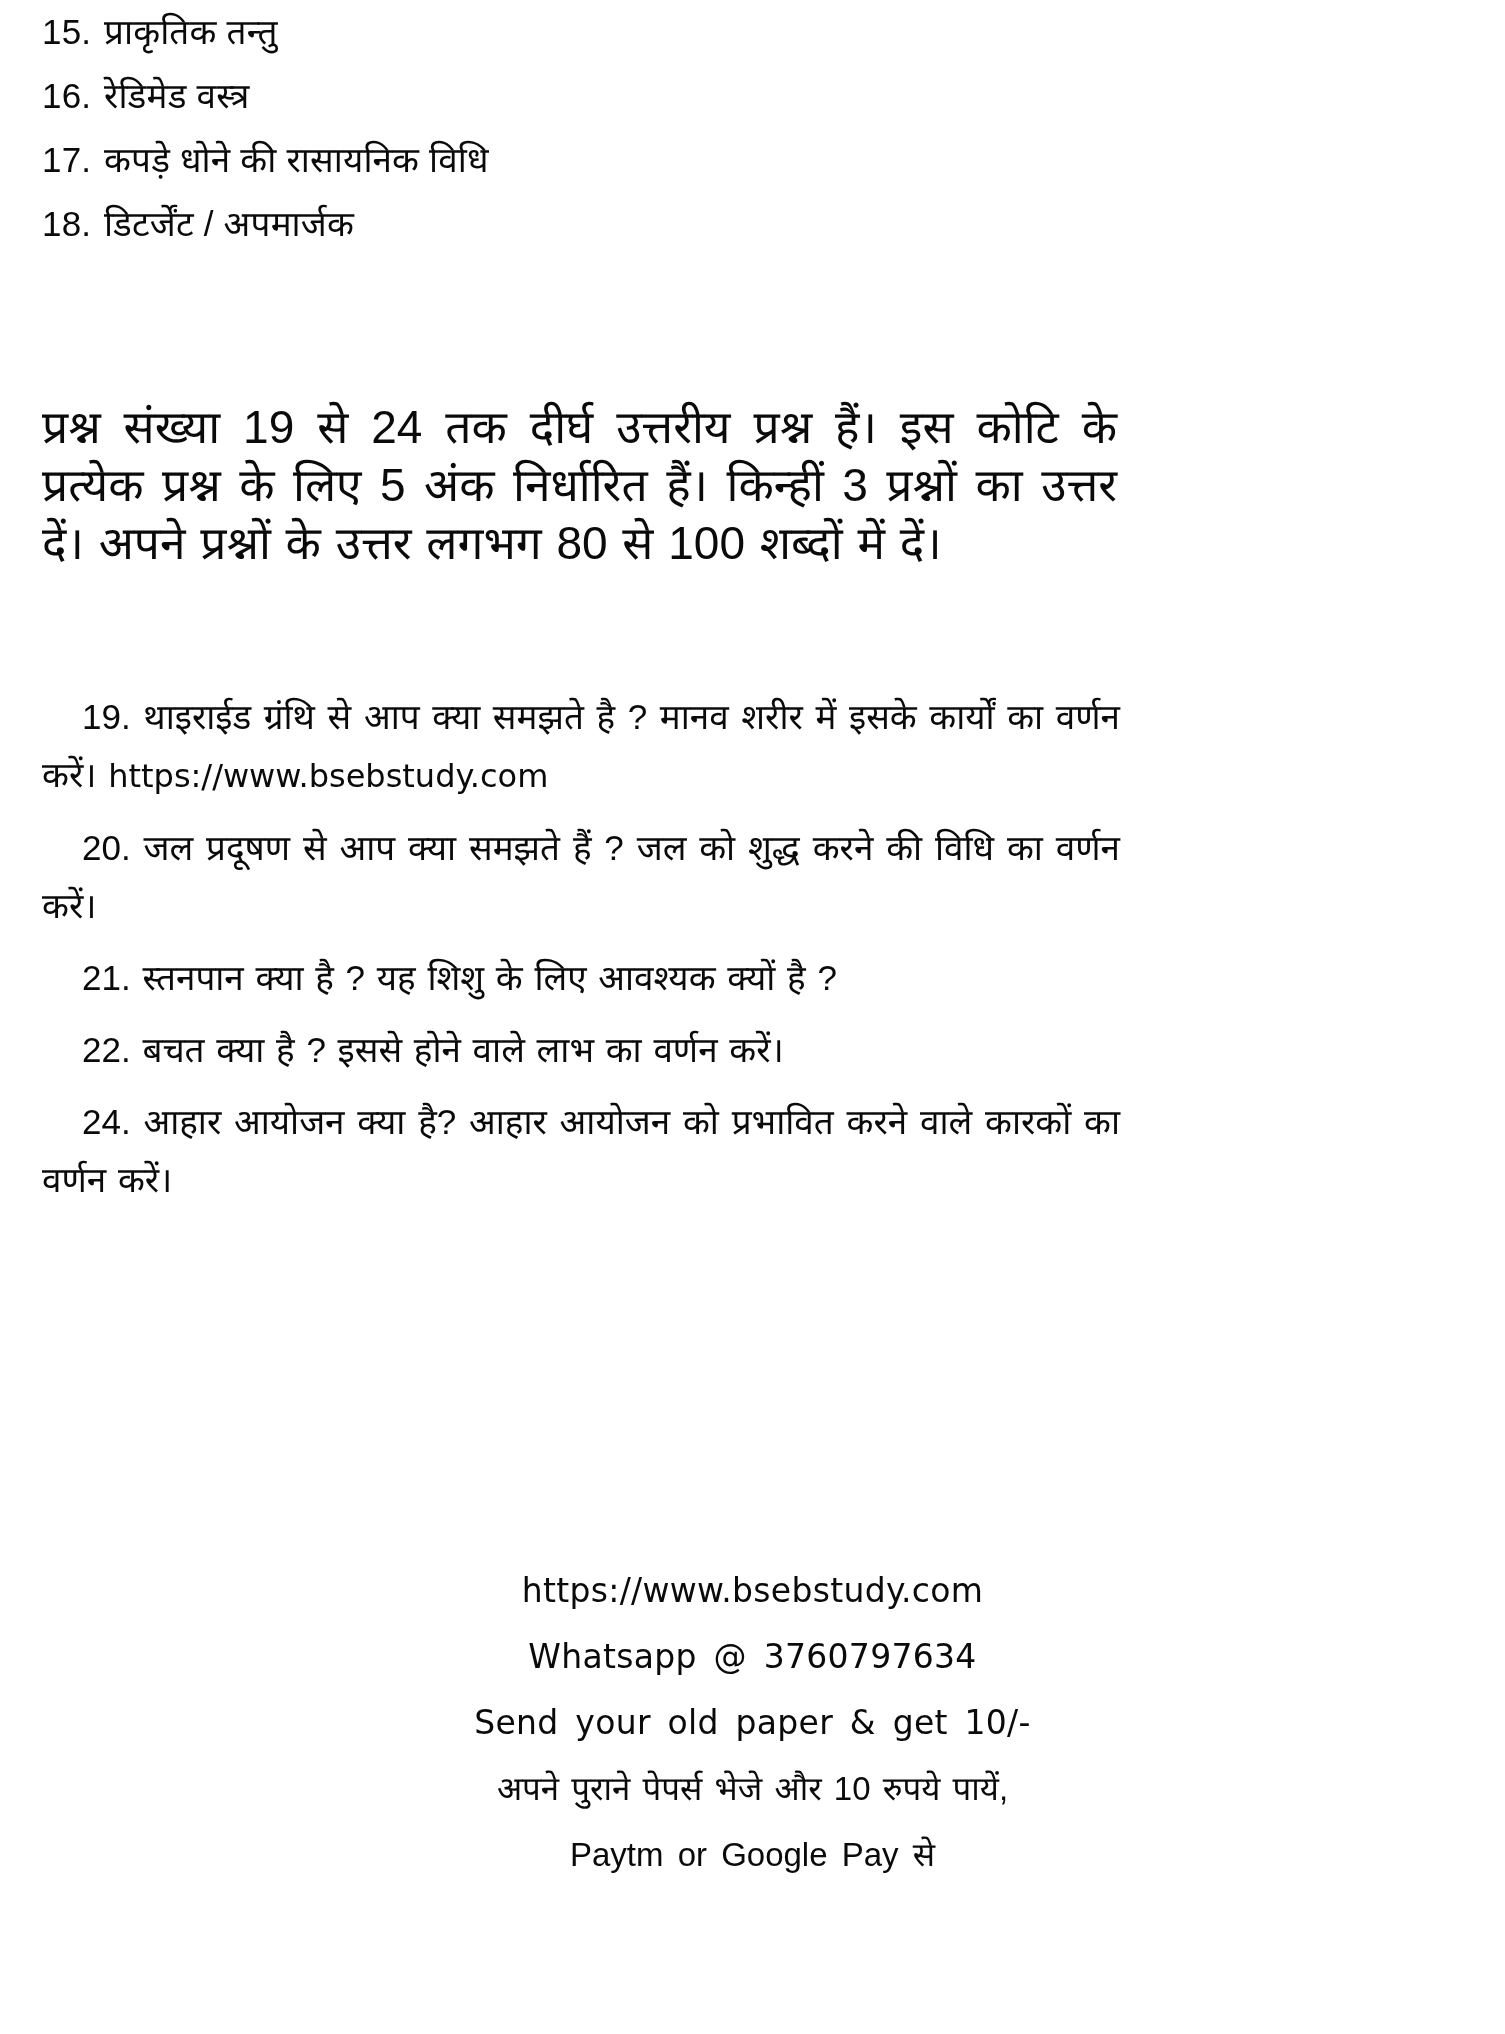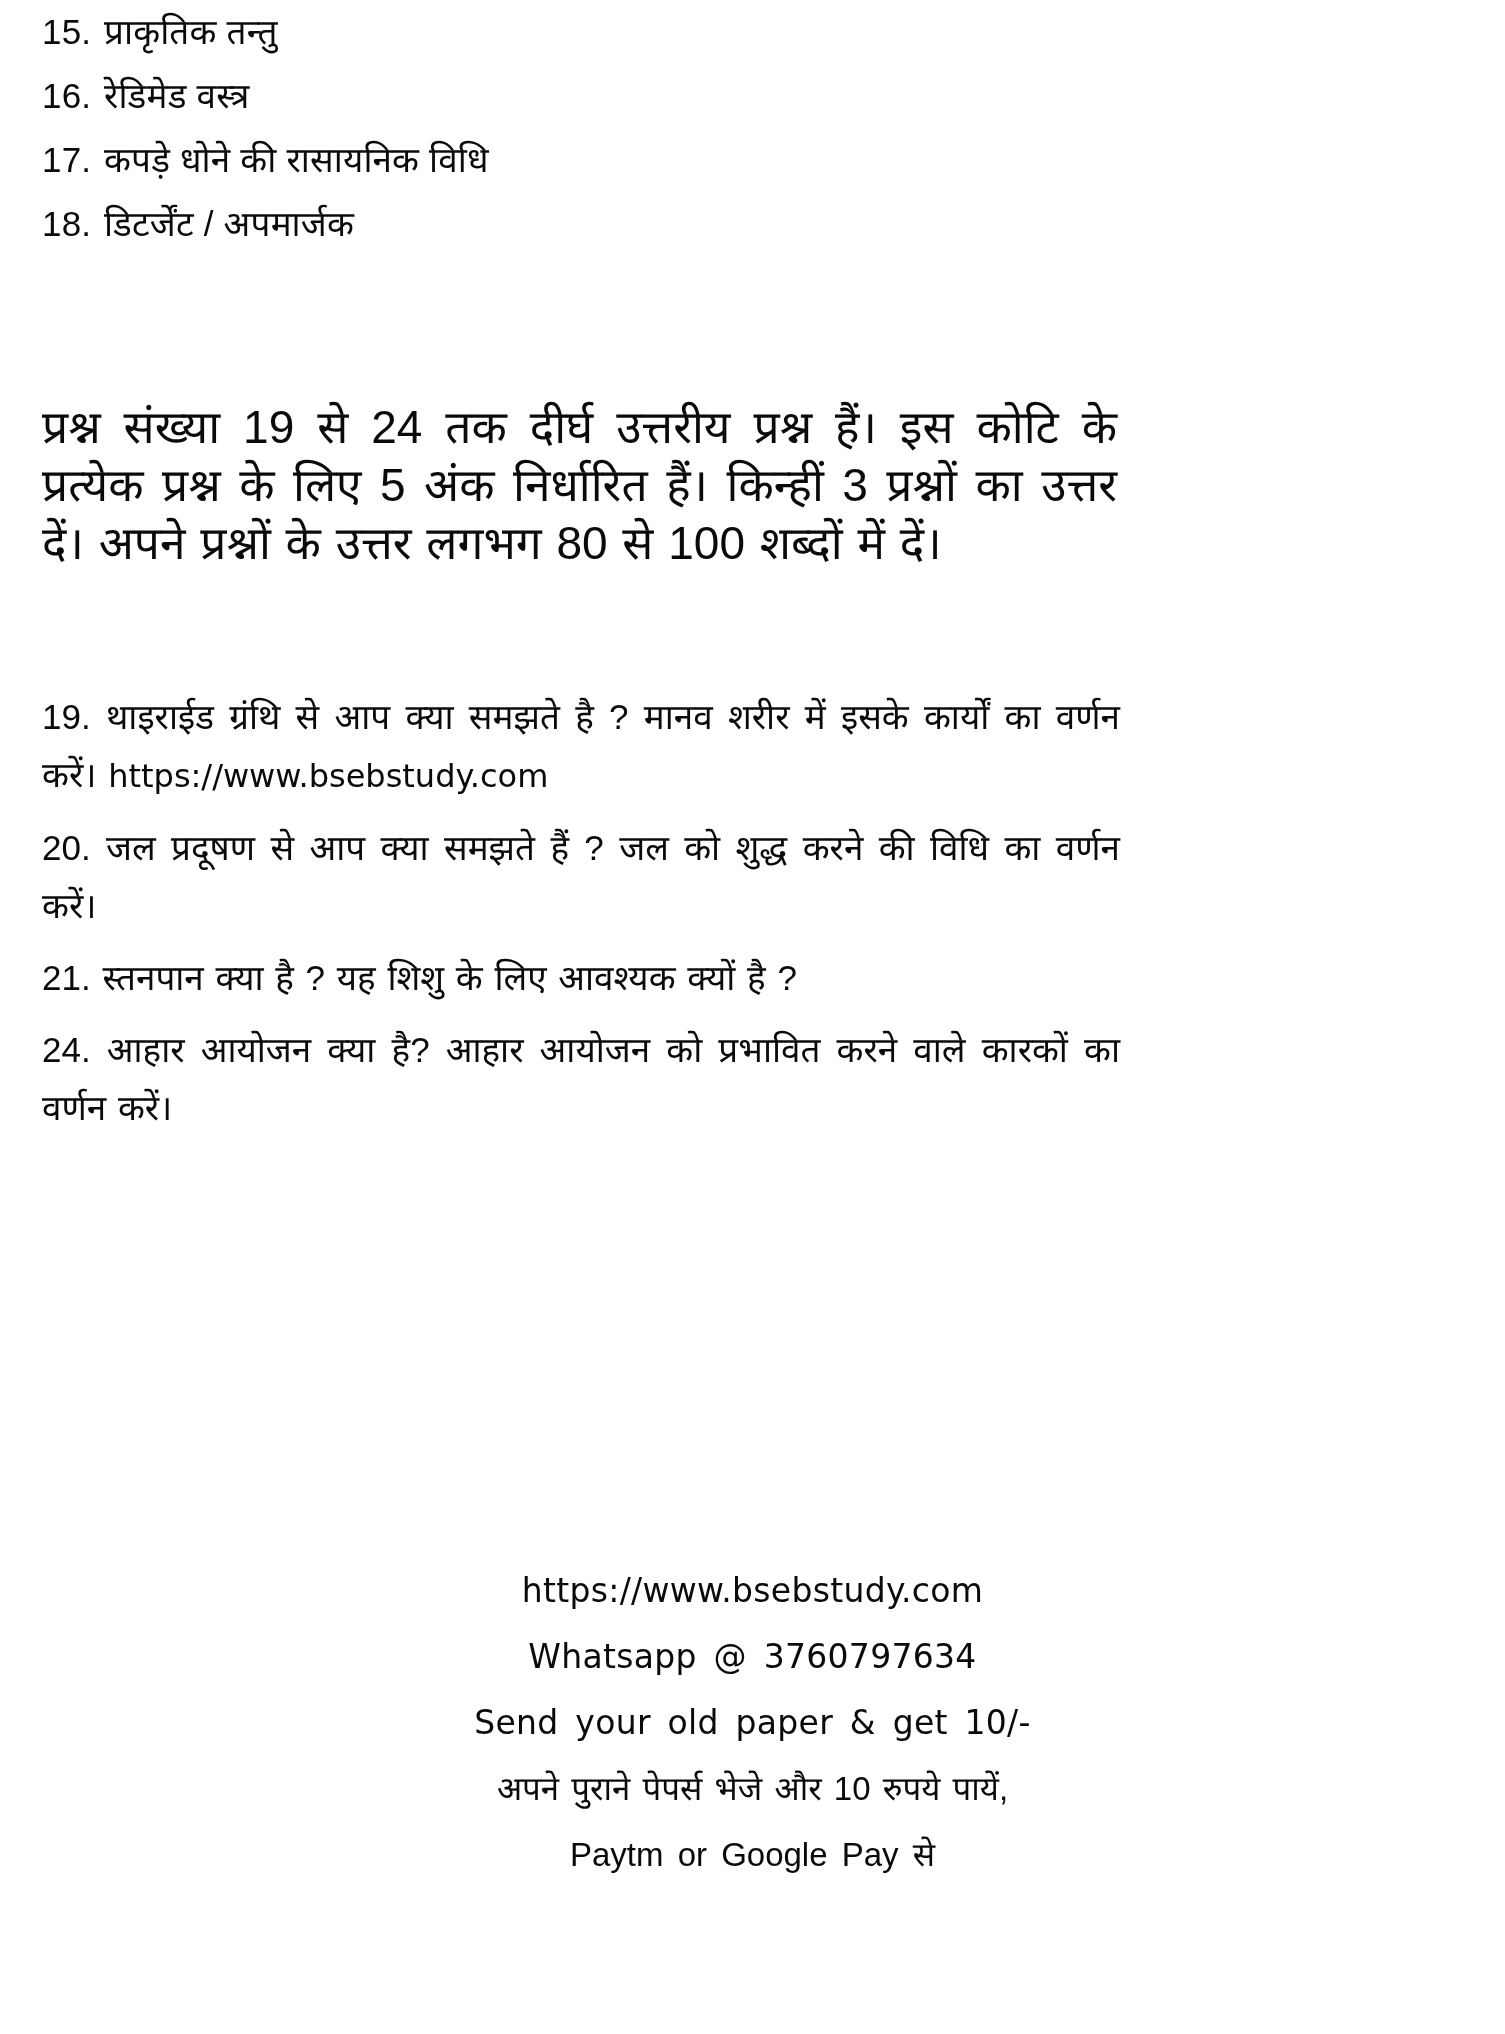--- a/index.html
+++ b/index.html
@@ -81,20 +81,21 @@
     font-size: 35px;
     line-height: 58px;
     text-align: justify;
     text-justify: inter-word;
     word-spacing: 2px;
     margin-bottom: 14px;
     padding-left: 0;
   }
   .q .qnum {
     display: inline;
+    margin-left: 40px;
   }
   .q .qtext {
     display: inline;
   }
   .q-tight { margin-bottom: 14px; }
 
   .url-inline {
     font-family: "DejaVu Sans", "Liberation Sans", sans-serif;
     font-size: 32px;
     letter-spacing: 0px;
@@ -172,20 +173,24 @@
     <div class="q dev">
       <span class="qnum">20.</span>
       <span class="qtext">जल प्रदूषण से आप क्या समझते हैं ? जल को शुद्ध करने की विधि का वर्णन करें।</span>
     </div>
 
     <div class="q dev q-tight">
       <span class="qnum">21.</span>
       <span class="qtext">स्तनपान क्या है ? यह शिशु के लिए आवश्यक क्यों है ?</span>
     </div>
 
+    <div class="q dev q-tight">
+      <span class="qnum">22.</span>
+      <span class="qtext">बचत क्या है ? इससे होने वाले लाभ का वर्णन करें।</span>
+    </div>
 
 
     <div class="q dev">
       <span class="qnum">24.</span>
       <span class="qtext">आहार आयोजन क्या है? आहार आयोजन को प्रभावित करने वाले कारकों का वर्णन करें।</span>
     </div>
 
   </div>
 
   <div class="footer">

